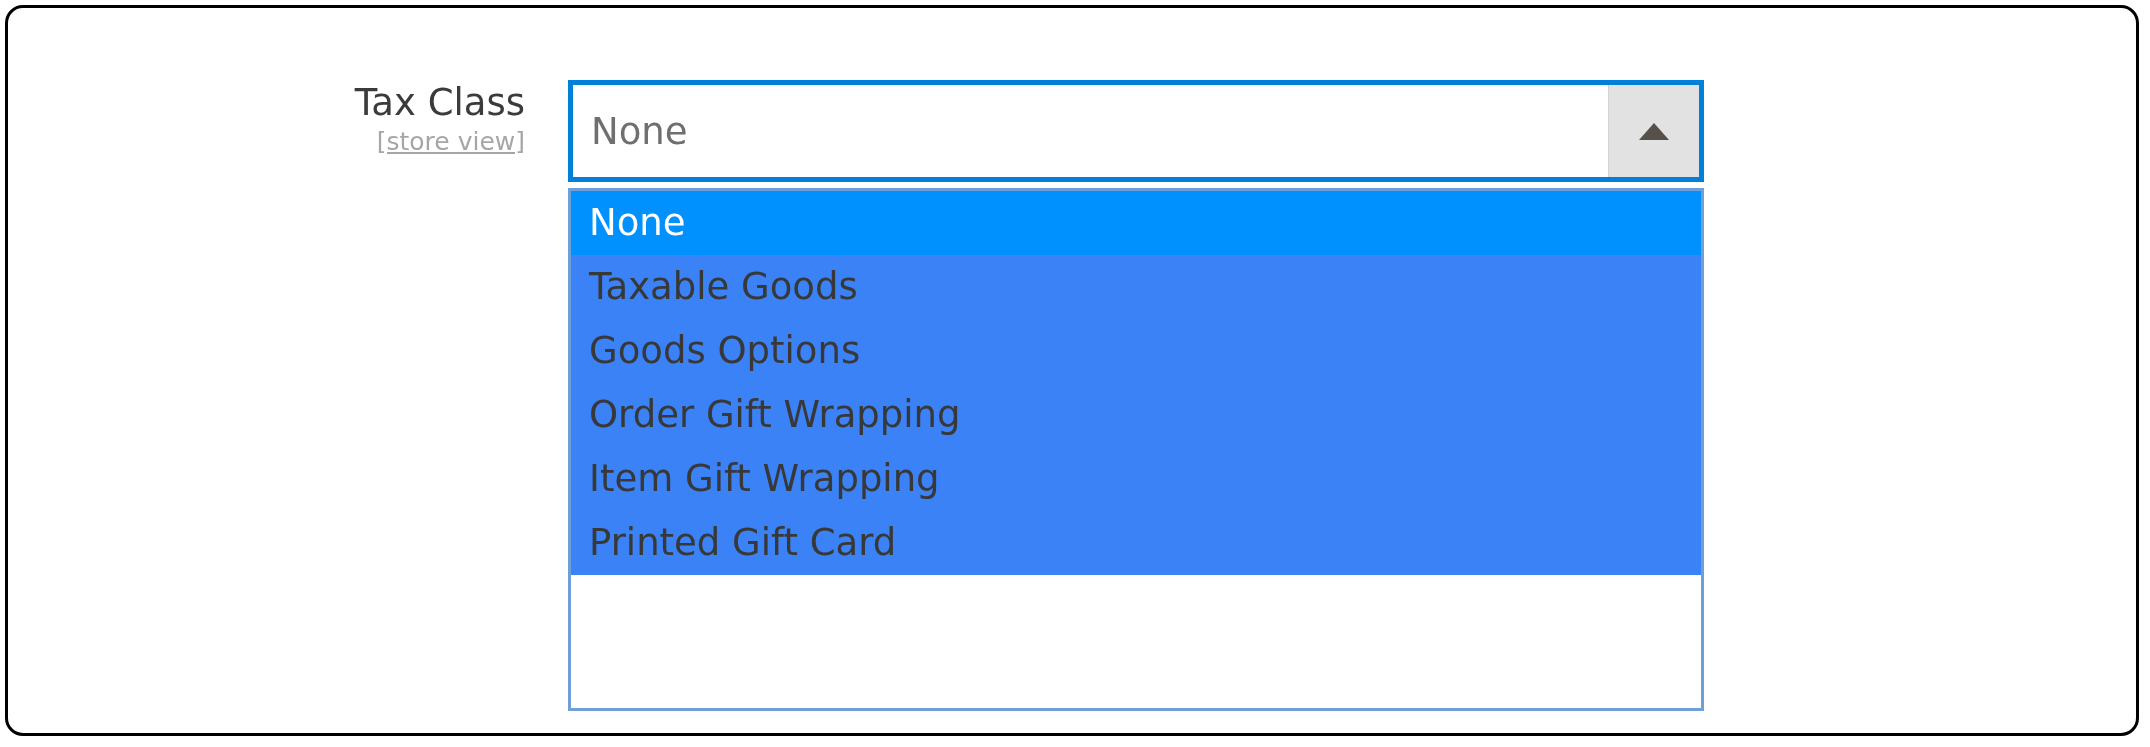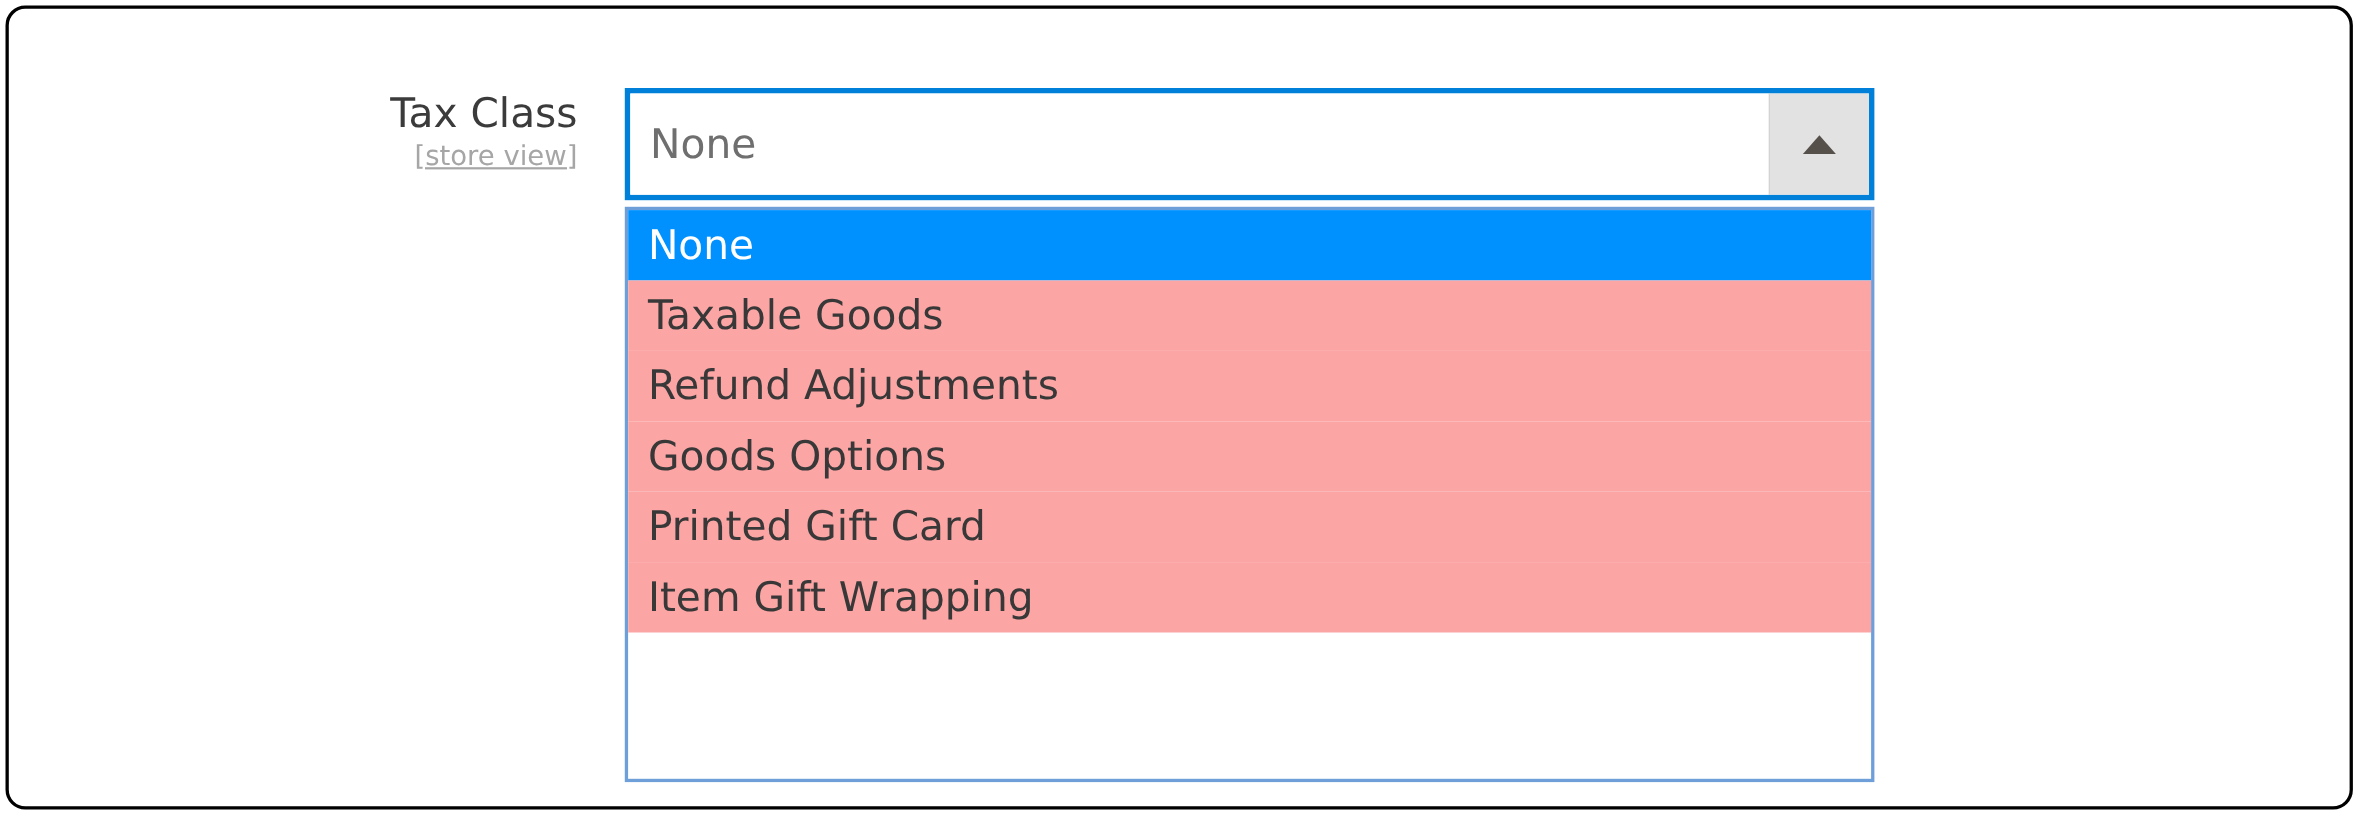--- a/index.html
+++ b/index.html
@@ -112,21 +112,21 @@
     border: 3px solid #6f9fd8;
     background: #ffffff;
     overflow: hidden;
   }
   .option-row {
     height: 64px;
     line-height: 64px;
     padding-left: 18px;
     font-size: 37px;
     color: #383838;
-    background: #fca5a5;
+    background: #3b82f6;
     white-space: nowrap;
     overflow: hidden;
     box-sizing: border-box;
   }
   .option-row.selected {
     background: #0091ff;
     color: #ffffff;
   }
 </style>
 </head>
@@ -144,19 +144,19 @@
   <div id="select-control">
     <div id="select-value">None</div>
     <div id="select-toggle">
       <span class="caret-up"></span>
     </div>
   </div>
 
   <div id="option-list">
       <div class="option-row selected">None</div>
       <div class="option-row">Taxable Goods</div>
-      <div class="option-row">Refund Adjustments</div>
       <div class="option-row">Goods Options</div>
+      <div class="option-row">Order Gift Wrapping</div>
+      <div class="option-row">Item Gift Wrapping</div>
       <div class="option-row">Printed Gift Card</div>
-      <div class="option-row">Item Gift Wrapping</div>
     </div>
 
 </div>
 
 </body></html>

